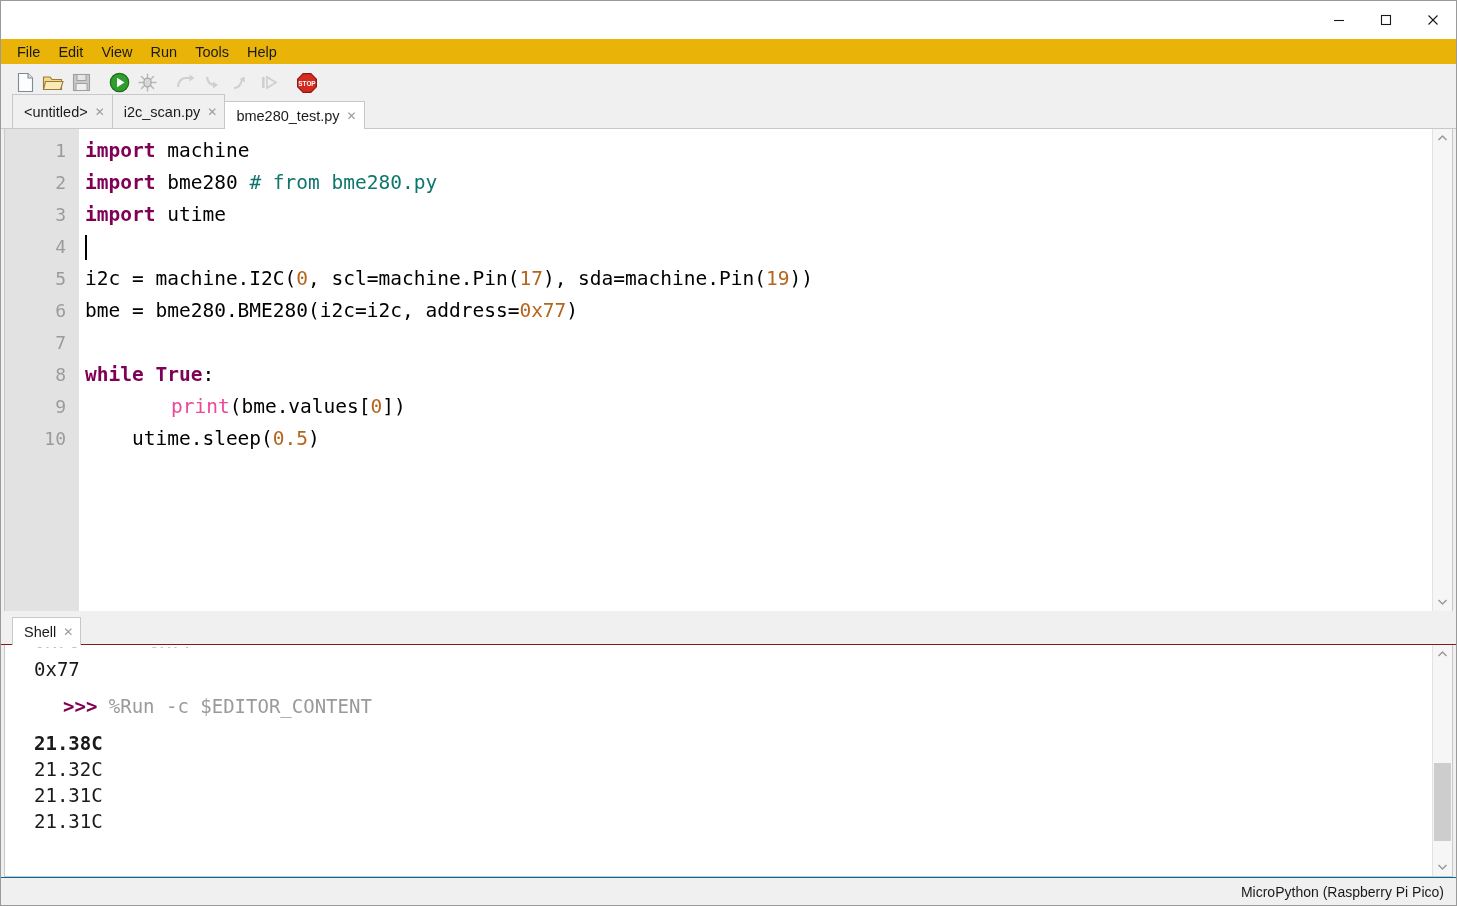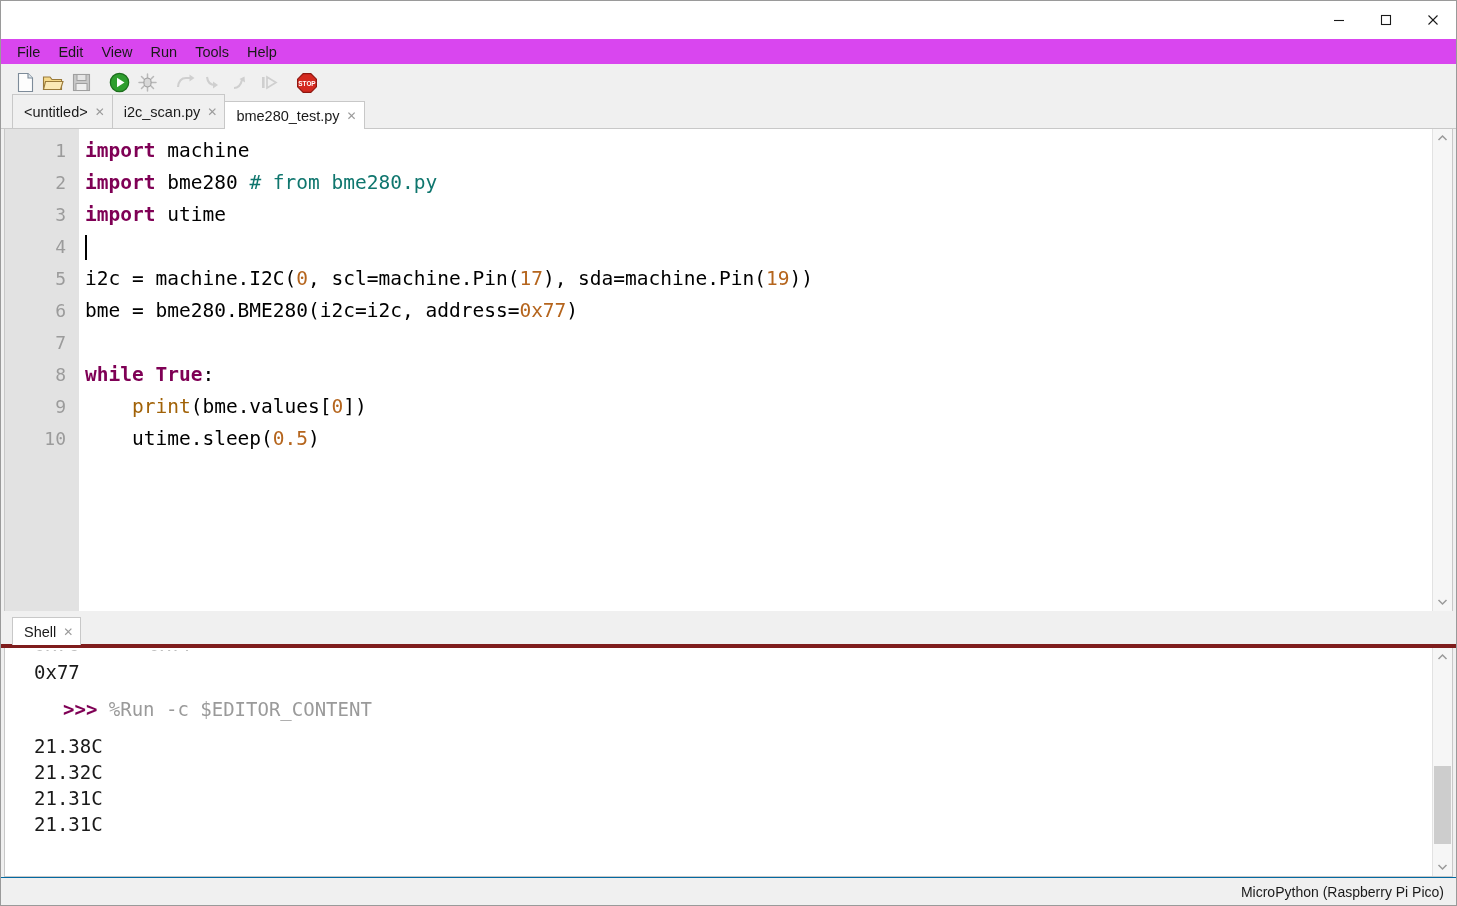--- a/index.html
+++ b/index.html
@@ -65,21 +65,21 @@
     align-items: center;
     justify-content: center;
     cursor: default;
   }
   .win-btn svg { display: block; }
 
   
   .menubar {
     height: 25px;
     min-height: 25px;
-    background: #d946ef;
+    background: #eab308;
     display: flex;
     align-items: center;
     padding-left: 8px;
     gap: 2px;
   }
   .menu-item {
     font-size: 14.5px;
     color: #1a1a1a;
     padding: 3px 8px;
     cursor: default;
@@ -187,21 +187,21 @@
   .code-line {
     height: 32px;
     line-height: 32px;
     font-family: "DejaVu Sans Mono", monospace;
     font-size: 19.5px;
     color: #000000;
     white-space: pre;
     letter-spacing: 0px;
   }
   .kw { color: #7f0055; font-weight: bold; }
-  .builtin { color: #a16207; }
+  .builtin { color: #ec4899; margin-left: 39px; }
   .num { color: #b5651d; }
   .cmt { color: #0f766e; }
   .cursor-line { position: relative; }
   .caret {
     position: absolute;
     left: 0px;
     top: 4px;
     width: 2px;
     height: 25px;
     background: #000000;
@@ -237,21 +237,21 @@
 
   
   .shell-tabstrip {
     height: 27px;
     min-height: 27px;
     background: #f0f0f0;
     display: flex;
     align-items: flex-end;
     padding-left: 11px;
     margin-top: 6px;
-    border-bottom: 4px solid #7f1d1d;
+    border-bottom: 1px solid #7f1d1d;
   }
   .shell-wrap {
     flex: 1;
     display: flex;
     background: #ffffff;
     border-left: 1px solid #c8c8c8;
     border-right: 1px solid #c8c8c8;
     border-bottom: 1px solid #c8c8c8;
     overflow: hidden;
     margin: 0 3px;
@@ -280,21 +280,21 @@
   }
   .shell-line {
     height: 26px;
     line-height: 26px;
     font-family: "DejaVu Sans Mono", monospace;
     font-size: 19px;
     color: #1a1a1a;
     white-space: pre;
   }
   .shell-line.spaced { margin-top: 11px; margin-left: 29px; }
-  .shell-line.out-first { margin-top: 11px; }
+  .shell-line.out-first { margin-top: 11px; font-weight: bold; }
   .prompt { color: #7f0055; font-weight: bold; }
   .cmd { color: #9a9a9a; }
 
   
   .statusbar {
     height: 27px;
     min-height: 27px;
     background: #f0f0f0;
     display: flex;
     align-items: center;

